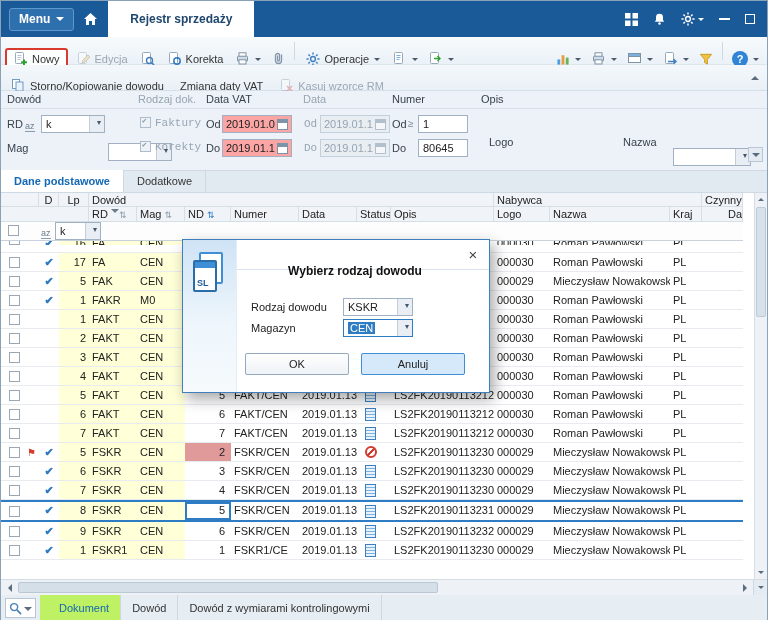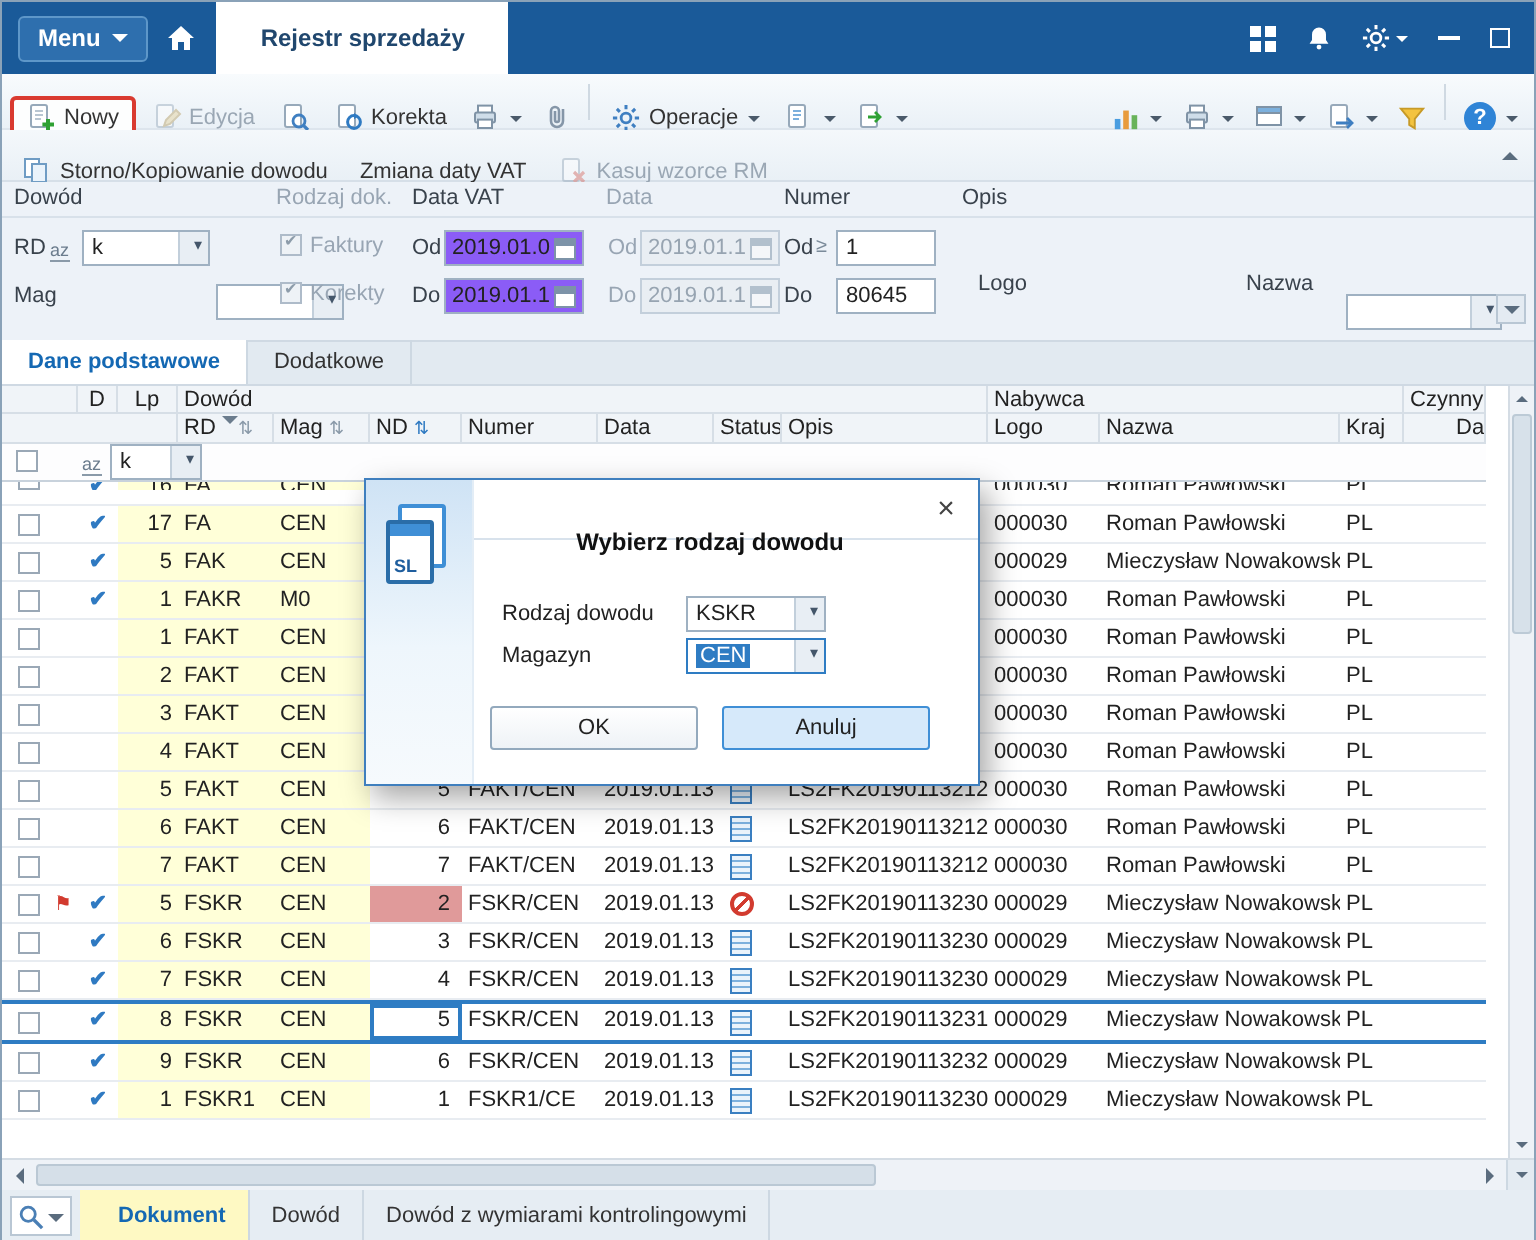--- a/index.html
+++ b/index.html
@@ -34,25 +34,25 @@
   .collapse-btn { width:16px; height:16px; display:flex; align-items:center; justify-content:center; }
   .tri-up { width:0; height:0; border:4px solid transparent; border-bottom-color:#5a6c7e; margin-bottom:3px; }
 
   
   .filters { position:absolute; left:0; top:90px; right:0; height:80px; background:#edf2f8; border-bottom:1px solid #cfd9e3; }
   .f-abs { position:absolute; white-space:nowrap; }
   .f-sec { color:#39424c; }
   .f-sec.dim { color:#98a5b3; }
   .f-hr { position:absolute; left:0; right:0; top:17px; border-top:1px solid #d8e1ea; }
   .f-lbl { color:#39424c; }
-  .f-lbl.dim { color:#98a5b3; }
+  .f-lbl.dim { color:#98a5b3;font-family:Liberation Mono, monospace; }
   .combo { position:relative; display:inline-flex; align-items:center; background:#fff; border:1px solid #9fb1c2; height:18px; padding:0 16px 0 4px; overflow:hidden; }
   .combo::after { content:""; position:absolute; right:0; top:0; bottom:0; width:14px; background:#e8eef4; border-left:1px solid #c2cfdb; }
   .combo::before { content:"▾"; position:absolute; right:3px; top:2px; font-size:8px; color:#44566a; z-index:2; }
-  .dinput { display:inline-flex; align-items:center; justify-content:space-between; background:#8b5cf6; border:1px solid #9fb1c2; height:18px; padding:0 3px; width:70px; overflow:hidden; }
+  .dinput { display:inline-flex; align-items:center; justify-content:space-between; background:#fca5a5; border:1px solid #9fb1c2; height:18px; padding:0 3px; width:70px; overflow:hidden; }
   .cal-icon { flex:none; width:11px; height:11px; border:1px solid #7d93a8; background:linear-gradient(#7d93a8 0 3px, #fff 3px); }
   .ginput { display:inline-flex; align-items:center; background:#fff; border:1px solid #9fb1c2; height:18px; padding:0 4px; width:50px; }
   .dis { background:#e9eef3 !important; color:#97a4b1; border-color:#c3cfdb !important; }
   .dis .cal-icon { opacity:.5; }
   .dis-chk { display:inline-block; width:11px; height:11px; border:1px solid #aebbc9; background:#eef2f6; position:relative; vertical-align:-2px; margin-right:4px; }
   .dis-chk::before { content:"✔"; position:absolute; left:1px; top:-2px; font-size:8px; color:#8d9caa; }
   .geq { color:#7b8b9a; font-size:10px; }
   .mini-dd { width:15px; height:15px; background:#e4ebf2; border:1px solid #b9c7d4; display:flex; align-items:center; justify-content:center; }
   .tri-dn { width:0; height:0; border:4px solid transparent; border-top-color:#5a6c7e; margin-top:4px; }
 
@@ -104,21 +104,21 @@
   .hs-left{left:0;} .hs-right{right:14px;}
   .tri-le{width:0;height:0;border:4px solid transparent;border-right-color:#5a6c7e;margin-right:3px;}
   .tri-ri{width:0;height:0;border:4px solid transparent;border-left-color:#5a6c7e;margin-left:3px;}
   .hs-thumb { position:absolute; left:17px; top:2px; bottom:2px; width:420px; background:#d5dfe8; border:1px solid #bac8d4; border-radius:2px; }
   .hs-corner { position:absolute; right:0; top:0; bottom:0; width:14px; background:#e4ebf2; border-left:1px solid #cdd8e2; display:flex; align-items:center; justify-content:center; }
 
   
   .bottomtabs { position:absolute; left:0; top:594px; right:0; height:26px; background:#e6edf3; display:flex; align-items:center; }
   .bt-zoom { margin:0 4px; height:20px; background:#fff; border:1px solid #b9c7d4; display:flex; align-items:center; gap:2px; padding:0 3px; }
   .btab { height:26px; display:flex; align-items:center; padding:0 11px; color:#333; border-right:1px solid #cdd8e2; }
-  .btab.active { background:#fef9c3; color:#1468b3; font-weight:bold;padding-left:19px; }
+  .btab.active { background:#bef264; color:#1468b3; font-weight:normal;padding-left:19px; }
 
   
   .dialog { position:absolute; left:181px; top:238px; width:308px; height:154px; background:#fff; border:1px solid #3f7fbe; box-shadow:4px 6px 14px rgba(0,0,0,.35); z-index:20; display:flex; }
   .dlg-strip { width:54px; background:linear-gradient(180deg,#cfe3f5,#eef6fc 55%,#f6fafd); border-right:1px solid #e3edf6; position:relative; }
   .dlg-icon { position:absolute; left:10px; top:12px; width:36px; height:42px; }
   .dlg-page-back { position:absolute; left:6px; top:0; width:24px; height:32px; background:#fff; border:2px solid #3f8fd6; border-radius:2px; }
   .dlg-page-front { position:absolute; left:0; top:8px; width:24px; height:32px; background:#fff; border:2px solid #2a6da8; border-radius:2px; }
   .dlg-page-front .bar { position:absolute; left:0; right:0; top:0; height:6px; background:#3f8fd6; }
   .dlg-sl { position:absolute; left:2px; bottom:2px; font-size:9px; font-weight:bold; color:#1f5e9e; }
   .dlg-main { flex:1; display:flex; flex-direction:column; }

